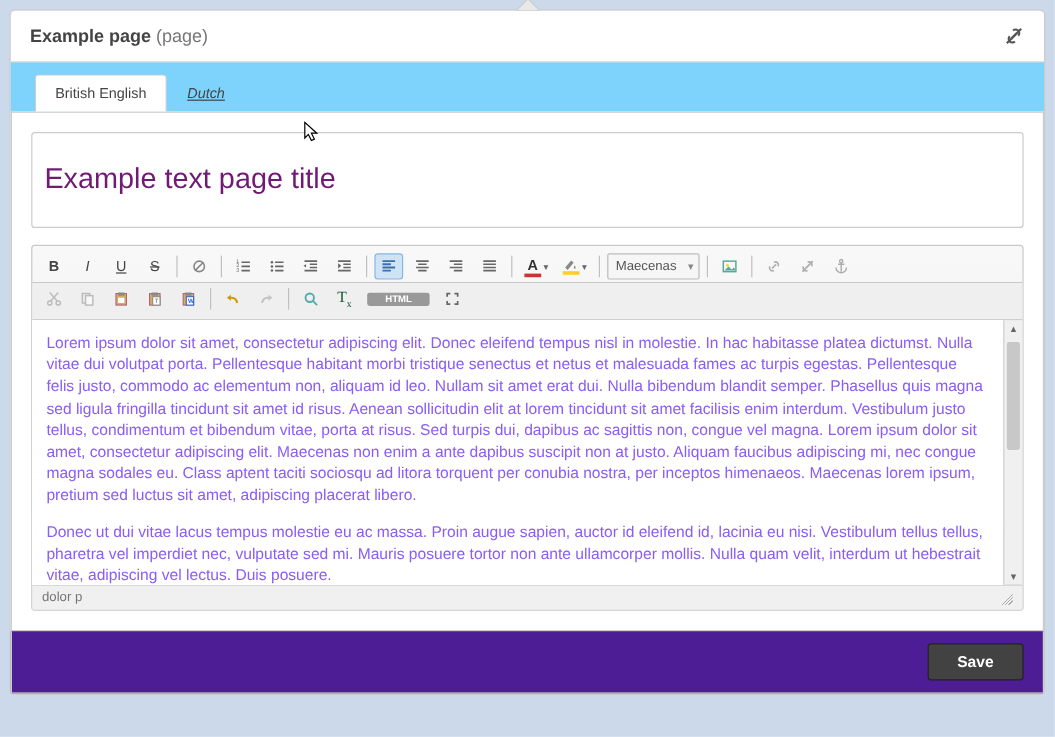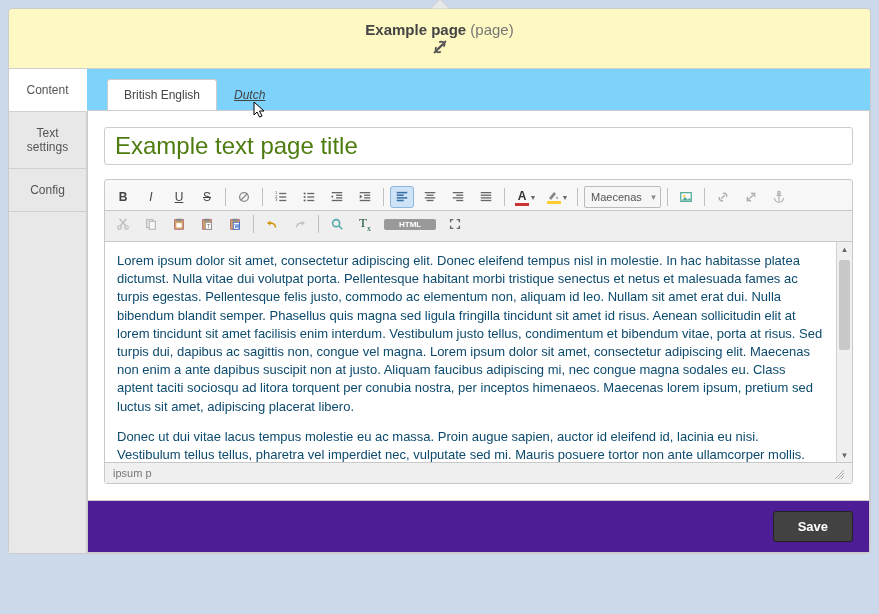--- a/index.html
+++ b/index.html
@@ -22,28 +22,27 @@
 .notch {
   position: absolute;
   top: -10px;
   left: 50%;
   transform: translateX(-50%);
   width: 20px;
   height: 10px;
 }
 .notch svg { display: block; }
 .header {
-  padding: 12px 4px;
+  padding: 12px 16px;
   border-bottom: 1px solid #d0d0d0;
-  background: #fef9c3;
+  background: #ffffff;
   display: flex;
   align-items: center;
   justify-content: space-between;
   border-radius: 4px 4px 0 0;
-  flex-direction: column;
 }
 .header-title {
   font-size: 15px;
   font-weight: bold;
   color: #444;
 }
 .header-title .suffix {
   font-weight: normal;
   color: #777;
 }
@@ -100,22 +99,22 @@
 }
 .content-card {
   background: #fff;
   border: 1px solid #ccc;
   margin: 0 0 0 0;
   padding: 16px;
 }
 .title-input {
   width: 100%;
   font-size: 24px;
-  color: #4d7c0f;
-  padding: 4px 10px;
+  color: #701a75;
+  padding: 25px 10px;
   border: 1px solid #ccc;
   border-radius: 3px;
   margin-bottom: 14px;
 }
 .editor {
   border: 1px solid #c8c8c8;
   border-radius: 3px;
   background: linear-gradient(#f8f8f8,#eeeeee);
 }
 .toolbar {
@@ -186,21 +185,21 @@
 .textcolor .bar { width: 14px; height: 3px; display: block; }
 .textcolor .arrow { font-size: 8px; color: #666; margin-left: 1px; }
 .editor-body-wrap {
   display: flex;
 }
 .editor-body {
   flex: 1;
   background: #fff;
   padding: 10px 12px;
   font-size: 13px;
-  color: #0c4a6e;
+  color: #8b5cf6;
   height: 220px;
   overflow-y: auto;
   line-height: 1.4;
 }
 .editor-body p { margin-bottom: 12px; }
 .fake-scroll {
   width: 16px;
   background: #f0f0f0;
   border-left: 1px solid #d0d0d0;
   position: relative;
@@ -292,31 +291,20 @@
         <path d="M9 15l6-6"></path>
         <path d="M11 6a4 4 0 015.7 0 4 4 0 010 5.6"></path>
         <path d="M13 18a4 4 0 01-5.7 0 4 4 0 010-5.7"></path>
         <line x1="4" y1="20" x2="20" y2="4"></line>
       </svg>
     </span>
   </div>
 
   <div class="body-row">
 
-    <div class="sidenav">
-      <div class="sidenav-item active">
-        <span>Content</span>
-      </div>
-      <div class="sidenav-item">
-        <span>Text settings</span>
-      </div>
-      <div class="sidenav-item">
-        <span>Config</span>
-      </div>
-    </div>
 
     <div class="main">
 
       <div class="lang-tabs">
         <div class="lang-tab">
           <span>British English</span>
         </div>
         <div class="lang-tab inactive">
           <span>Dutch</span>
         </div>
@@ -552,21 +540,21 @@
               <p>Donec ut dui vitae lacus tempus molestie eu ac massa. Proin augue sapien, auctor id eleifend id, lacinia eu nisi. Vestibulum tellus tellus, pharetra vel imperdiet nec, vulputate sed mi. Mauris posuere tortor non ante ullamcorper mollis. Nulla quam velit, interdum ut hebestrait vitae, adipiscing vel lectus. Duis posuere.</p>
             </div>
             <div class="fake-scroll">
               <div class="up">▴</div>
               <div class="thumb"></div>
               <div class="down" style="position:absolute;bottom:0;width:100%;">▾</div>
             </div>
           </div>
 
           <div class="editor-footer">
-            <span>ipsum  p</span>
+            <span>dolor  p</span>
             <span class="resize-grip"></span>
           </div>
         </div>
 
       </div>
 
       <div class="footer-bar">
         <button class="save-btn">
           <span>Save</span>
         </button>

